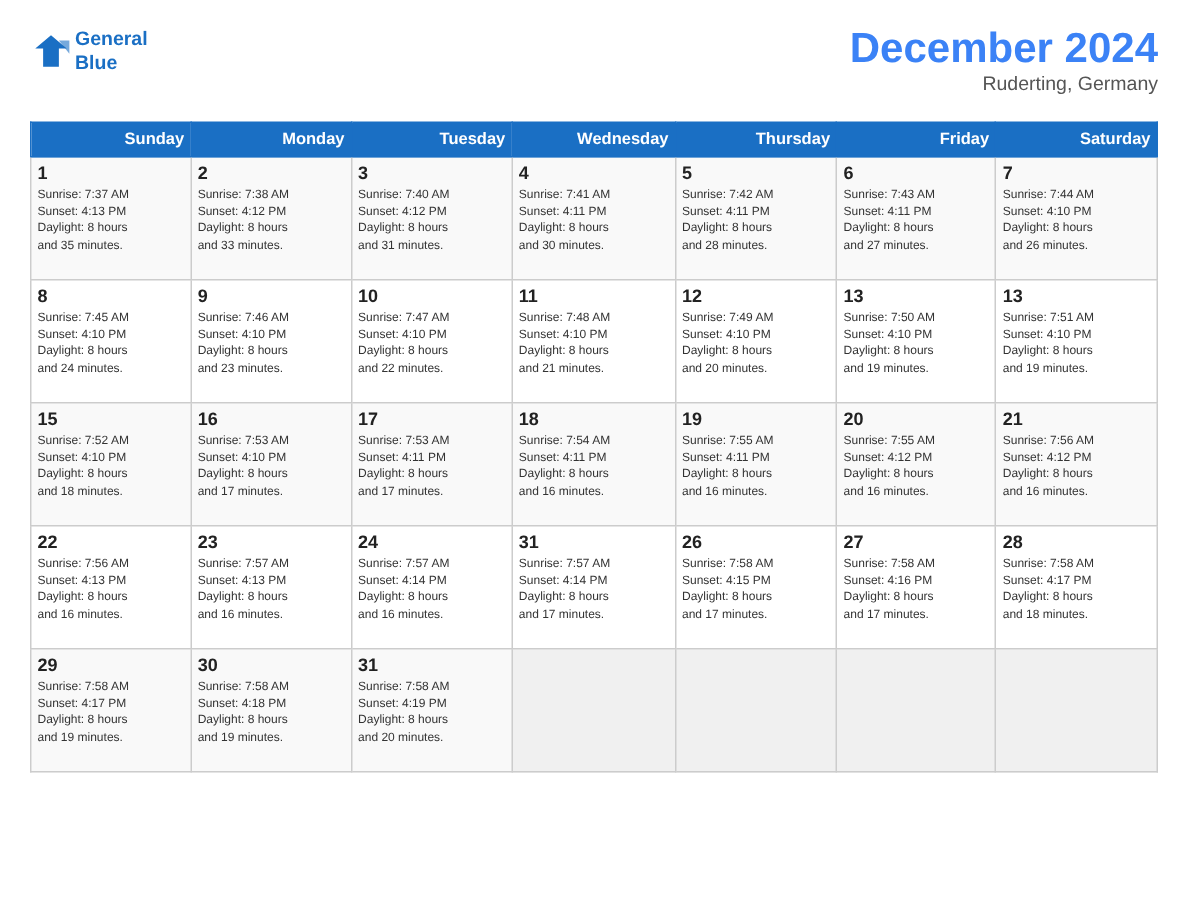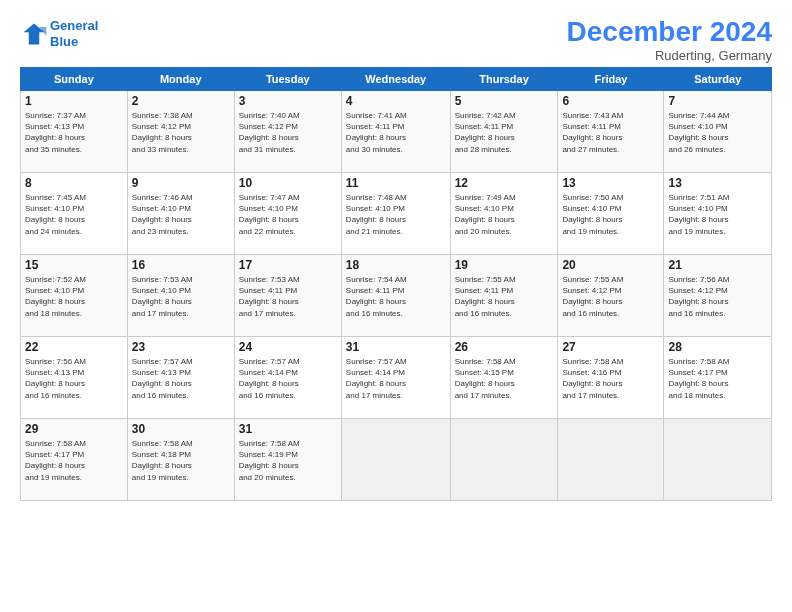--- a/index.html
+++ b/index.html
@@ -13,21 +13,21 @@
     .page {
       width: 792px;
       height: 612px;
       padding: 18px 20px 12px 20px;
       background: #fff;
     }
     .header {
       display: flex;
       justify-content: space-between;
       align-items: flex-start;
-      margin-bottom: 4px;
+      margin-bottom: 18px;
     }
     .logo {
       display: flex;
       align-items: center;
       gap: 2px;
     }
     .logo-text {
       font-size: 13px;
       font-weight: bold;
       color: #333;
@@ -59,21 +59,21 @@
       width: 100%;
       border-collapse: collapse;
       font-size: 8.5px;
     }
     thead tr th {
       background: #1a6fc4;
       color: #fff;
       font-size: 11px;
       font-weight: bold;
       padding: 5px 4px;
-      text-align: center;
+      text-align: right;
       border: 1px solid #1a6fc4;
     }
     tbody tr td {
       border: 1px solid #ccc;
       vertical-align: top;
       padding: 3px 4px;
       height: 82px;
       width: 113px;
       background: #fff;
     }

